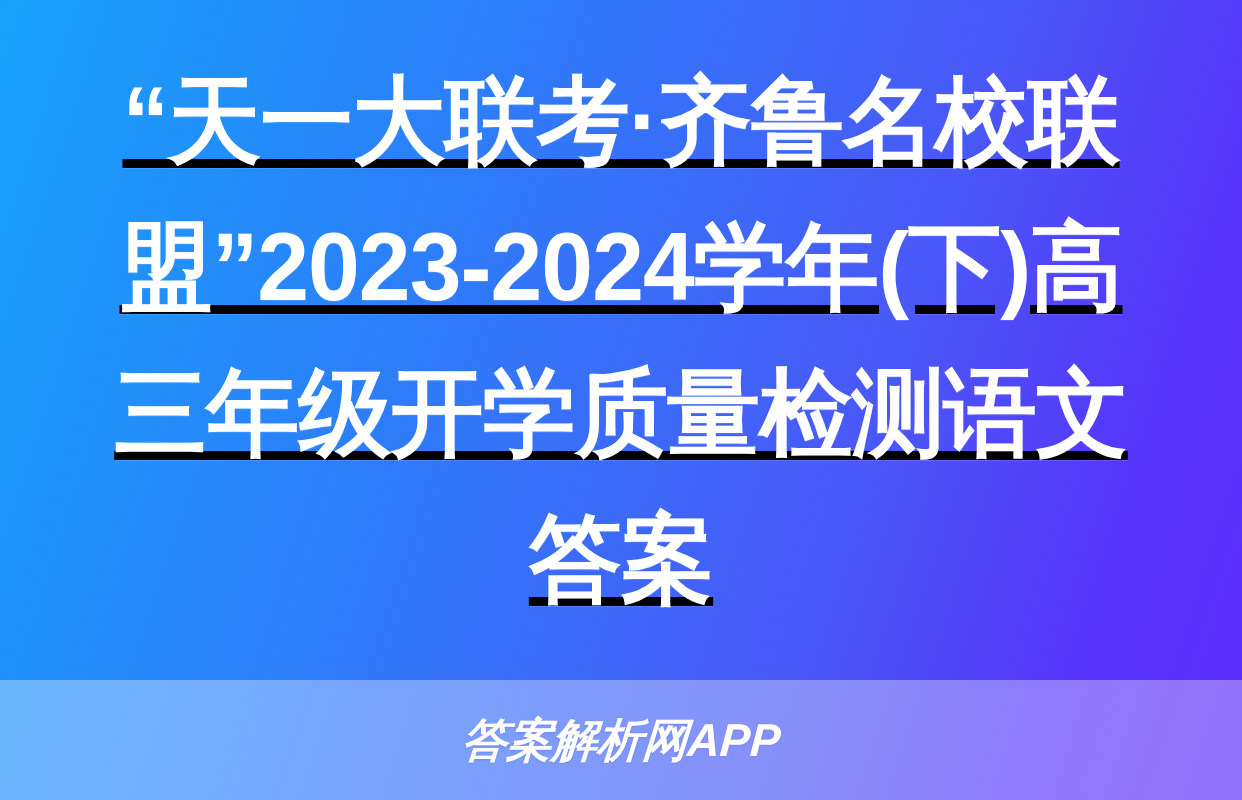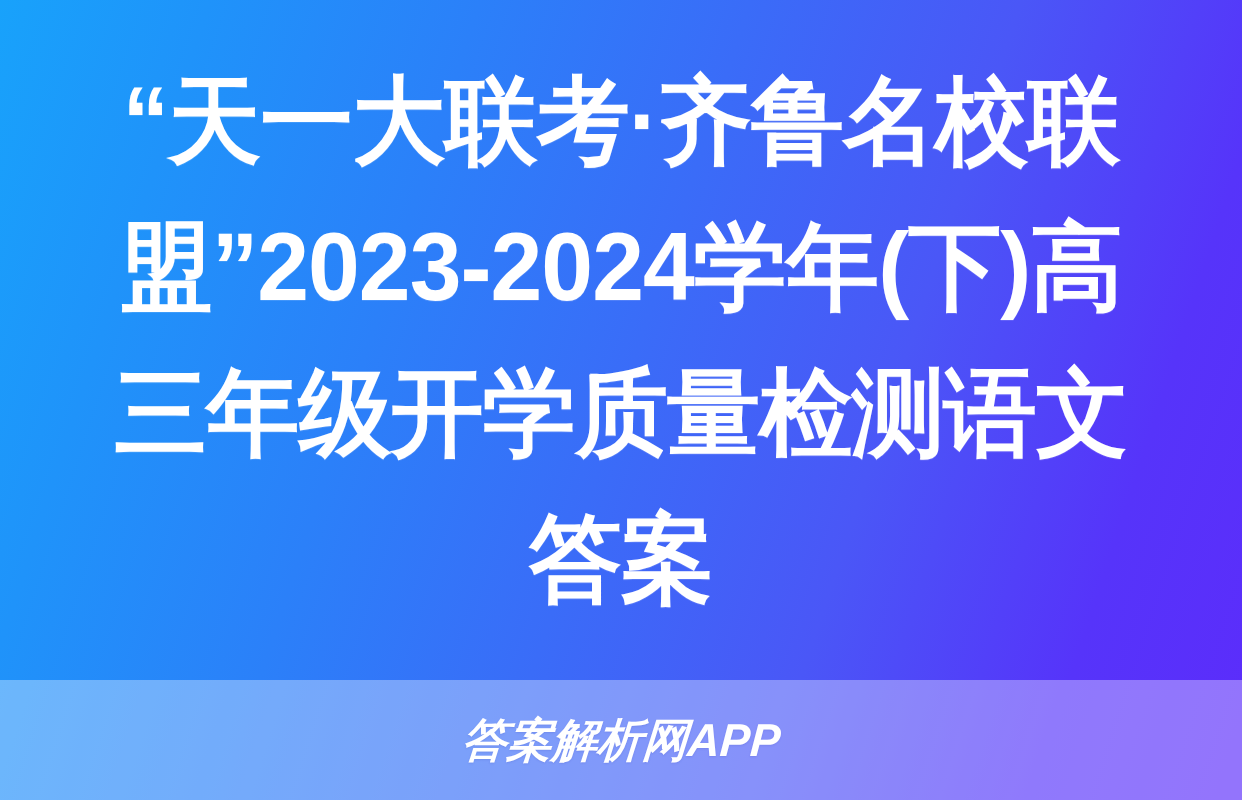--- a/index.html
+++ b/index.html
@@ -32,20 +32,21 @@
     position: absolute;
     left: 0;
     top: 0;
     width: 1242px;
     height: 680px;
     display: flex;
     align-items: center;
     justify-content: center;
     box-sizing: border-box;
     padding: 0 56px;
+    text-decoration: underline;
   }
 
   .headline {
     width: 1060px;
     margin: 0;
     text-align: center;
     color: #ffffff;
     font-family: "Liberation Sans Narrow", "Liberation Sans", "DejaVu Sans", sans-serif;
     font-weight: 700;
     font-size: 96px;

